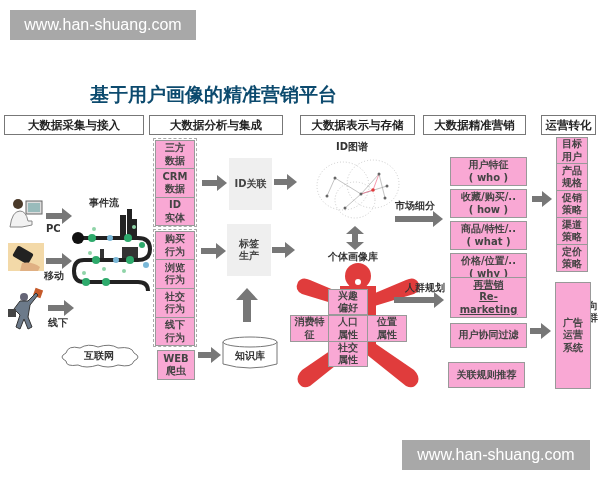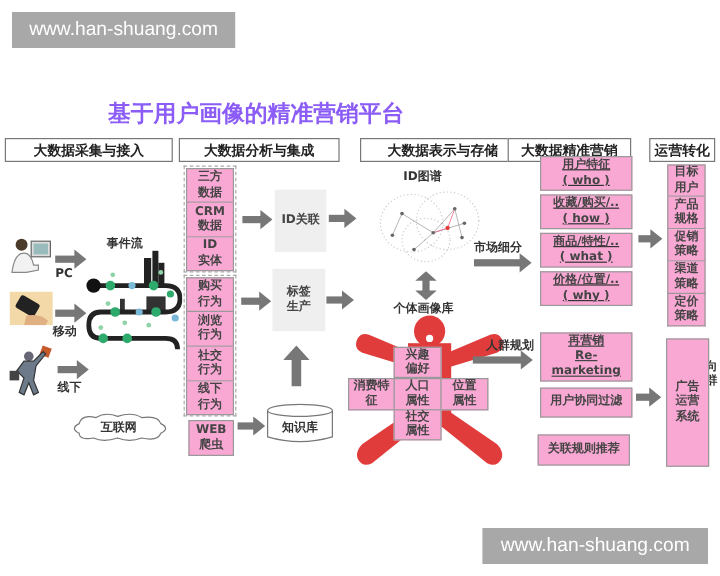--- a/index.html
+++ b/index.html
@@ -1,21 +1,21 @@
 <!DOCTYPE html>
 <html><head>
 <meta charset="utf-8">
 <style>
   * { box-sizing: border-box; margin: 0; padding: 0; }
   body { width: 600px; height: 480px; background: #fff; position: relative; overflow: hidden;
          font-family: "DejaVu Sans", "Liberation Sans", sans-serif; color: #333; }
   .abs { position: absolute; }
   .wm { background: #a8a8a8; color: #fff; font-family: "Liberation Sans", sans-serif; font-size: 16px;
         display: flex; align-items: center; justify-content: center; }
-  .title { font-size: 19px; font-weight: bold; color: #8b5cf6; letter-spacing: 0px; }
+  .title { font-size: 19px; font-weight: bold; color: #0c4a6e; letter-spacing: 0px; }
   .hdr { border: 1px solid #777; background: #fff; font-size: 11.5px; font-weight: bold;
          display: flex; align-items: center; justify-content: center; color: #222; }
   .box { border: 1px solid #999; background: #f9a8d4; font-size: 10px; font-weight: bold; color: #444;
          display: flex; align-items: center; justify-content: center; text-align: center; line-height: 1.25; }
   .dotted { border: 1px dashed #aaa; }
   .grey { background: #efefef; border: none; }
   .lbl { font-size: 10px; font-weight: bold; color: #333; white-space: nowrap; }
   .arrow { position: absolute; height: 10px; }
   .arrow .shaft { position: absolute; left: 0; top: 2px; height: 6px; background: #777; }
   .arrow .head { position: absolute; top: -3px; width: 0; height: 0;
@@ -24,21 +24,21 @@
 </head>
 <body>
 
 <div class="abs wm" style="left:10px;top:10px;width:186px;height:30px;">www.han-shuang.com</div>
 <div class="abs wm" style="left:402px;top:440px;width:188px;height:30px;">www.han-shuang.com</div>
 
 <div class="abs title" style="left:90px;top:82px;">基于用户画像的精准营销平台</div>
 
 <div class="abs hdr" style="left:4px;top:115px;width:140px;height:20px;">大数据采集与接入</div>
 <div class="abs hdr" style="left:149px;top:115px;width:134px;height:20px;">大数据分析与集成</div>
-<div class="abs hdr" style="left:300px;top:115px;width:138px;height:20px;">大数据表示与存储</div>
+<div class="abs hdr" style="left:300px;top:115px;width:115px;height:20px;">大数据表示与存储</div>
 <div class="abs hdr" style="left:423px;top:115px;width:103px;height:20px;">大数据精准营销</div>
 <div class="abs hdr" style="left:541px;top:115px;width:55px;height:20px;font-family:Liberation Mono, monospace;">运营转化</div>
 
 <div class="abs" style="left:8px;top:197px;width:38px;height:32px;">
   <svg width="38" height="32" viewBox="0 0 38 32">
     <rect x="18" y="4" width="16" height="13" fill="#ddd" stroke="#666"></rect>
     <rect x="20" y="6" width="12" height="9" fill="#9bb"></rect>
     <circle cx="10" cy="7" r="5" fill="#4a3a2a"></circle>
     <path d="M2 30 Q4 14 12 14 Q18 14 20 24 L24 24 L24 28 L14 30 Z" fill="#f2f2f2" stroke="#888"></path>
   </svg>
@@ -245,21 +245,21 @@
 属性</div>
 <div class="abs box" style="left:328px;top:341px;width:40px;height:26px;white-space:pre;">社交
 属性</div>
 
 <div class="abs lbl" style="left:395px;top:199px;">市场细分</div>
 <div class="arrow" style="left:395px;top:214px;width:48px;">
     <div class="shaft" style="width:40px;"></div>
     <div class="head" style="left:38px;"></div>
   </div>
 
-<div class="abs" style="left:450px;top:130px;width:77px;text-decoration:underline;">
+<div class="abs" style="left:450px;top:157px;width:77px;">
   <div class="box" style="height:29px;flex-direction:column;">
     <span>用户特征</span>
     <span>( who )</span>
   </div>
   <div style="height:3px;"></div>
   <div class="box" style="height:29px;flex-direction:column;">
     <span>收藏/购买/..</span>
     <span>( how )</span>
   </div>
   <div style="height:3px;"></div>

